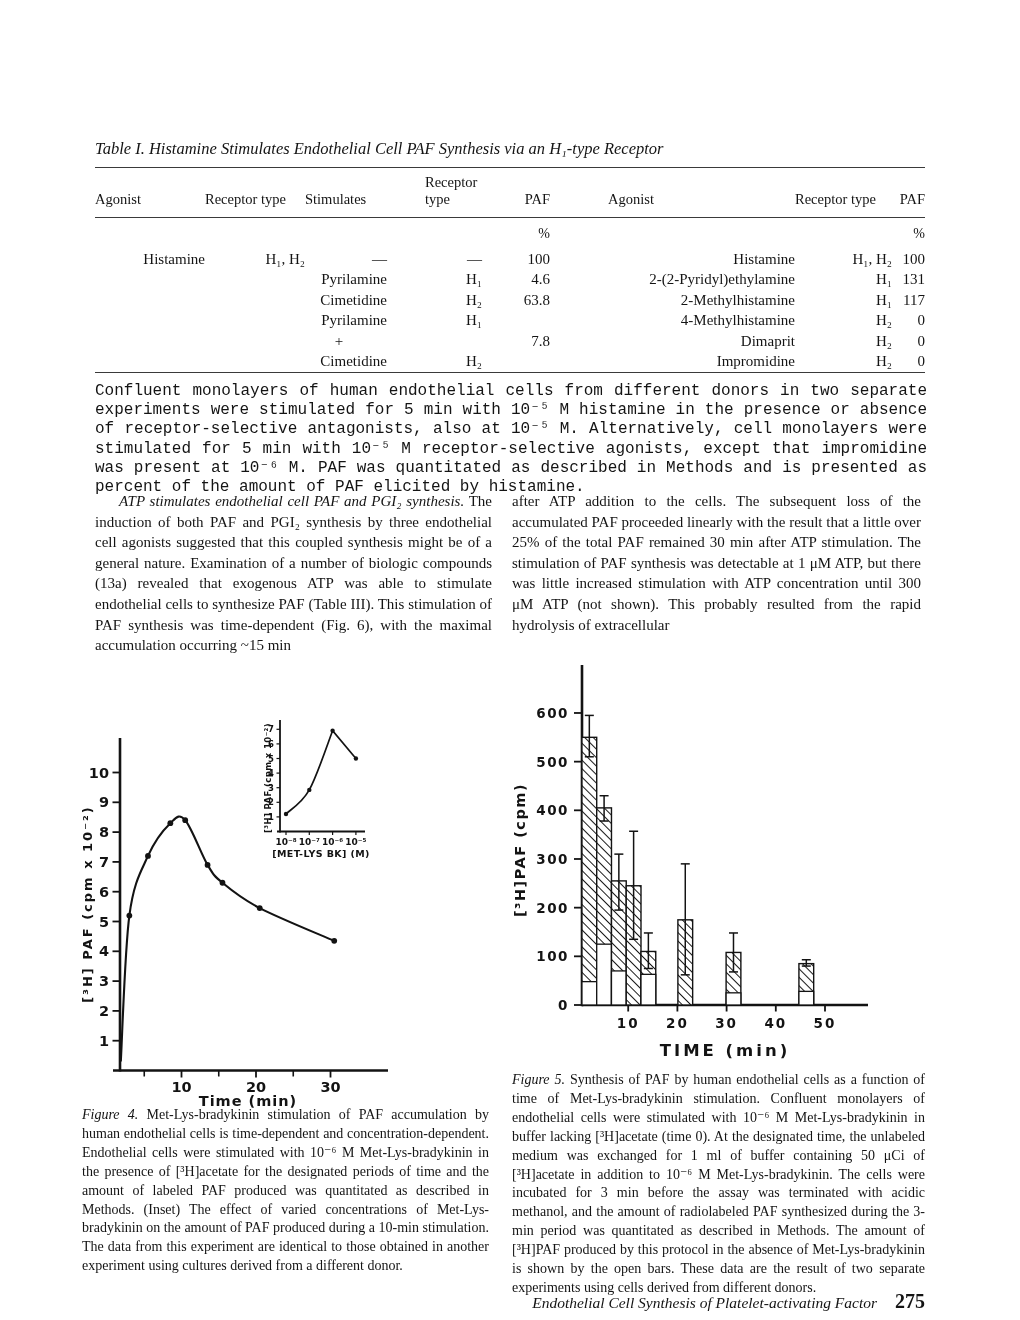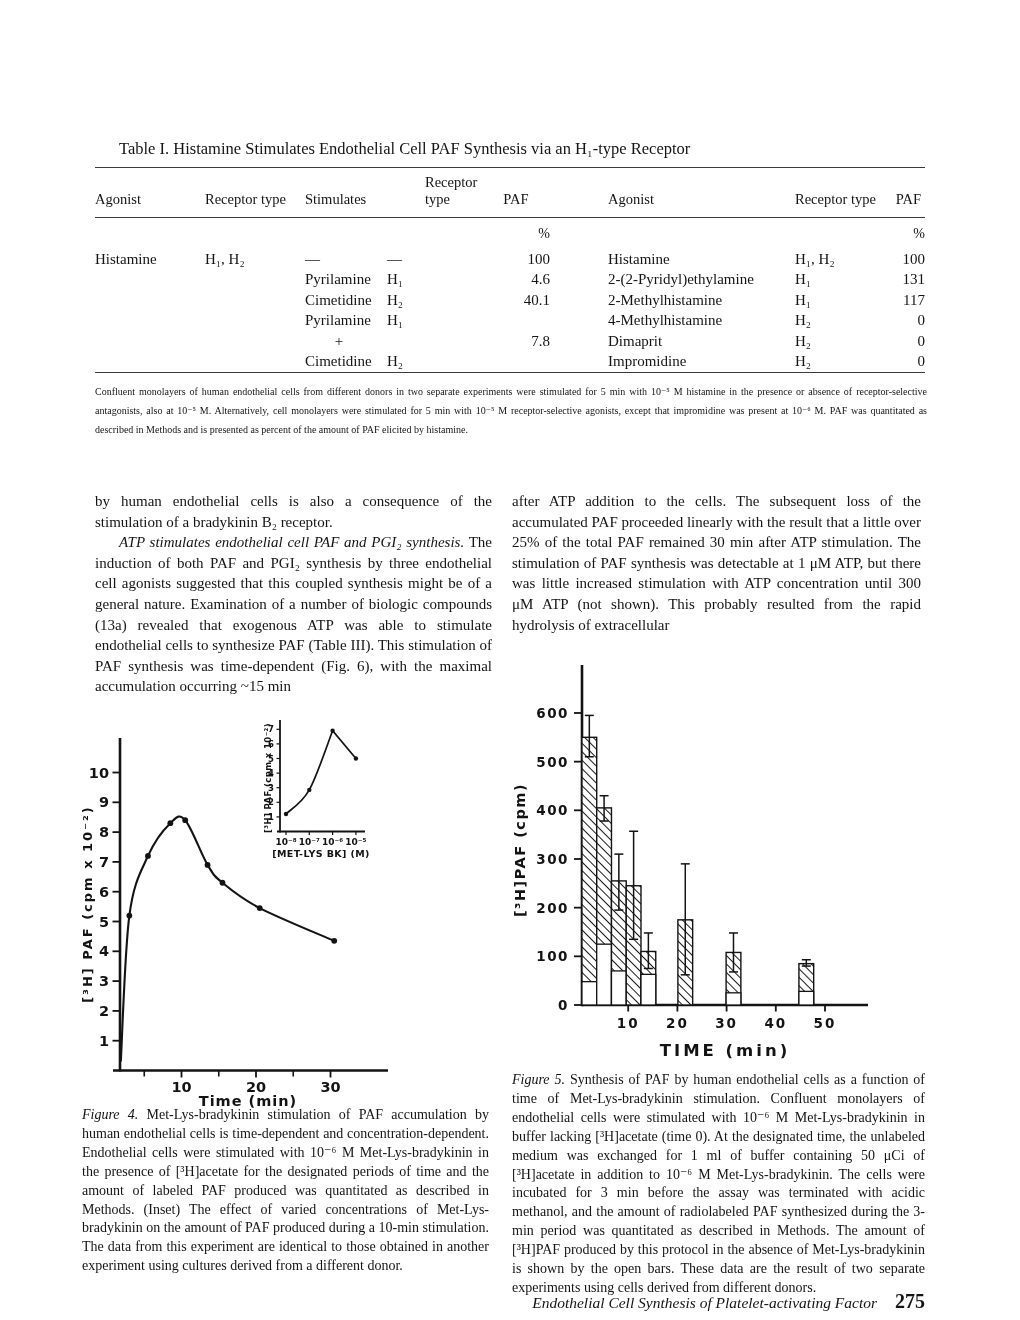--- a/index.html
+++ b/index.html
@@ -2,39 +2,39 @@
 <html><head>
 <meta charset="utf-8">
 <style>
   html,body{margin:0;padding:0;background:#e8e8e8;}
   .page{
     position:relative; width:1020px; height:1320px; background:#ffffff;
     font-family:"Liberation Serif","DejaVu Serif",serif; color:#141414;
     overflow:hidden; margin:0 auto;
   }
   .rule{position:absolute; height:0; border-top:1.7px solid #3a3a3a;}
-  .table-title{position:absolute; left:95px; top:139px; font-size:16.5px; white-space:nowrap;margin-left:24px;}
+  .table-title{position:absolute; left:95px; top:139px; font-style:italic; font-size:16.5px; white-space:nowrap;}
   .tbl-grid{
     position:absolute; left:95px; width:830px; display:grid;
     grid-template-columns:110px 100px 82px 95px 68px 245px 97px 33px;
   }
   .tbl-head{top:174px; font-size:14.5px; line-height:16.5px; align-items:end;}
-  .tbl-head .c5,.tbl-head .c8{text-align:center;}
+  .tbl-head .c5,.tbl-head .c8{text-align:right;}
   .tbl-head .c4{padding-left:38px;}
   .tbl-head .c6{padding-left:58px;}
   .unit-row{top:226px; font-size:14px;}
   .unit-row .c5,.unit-row .c8{text-align:right;}
   .tbl-body{top:249px; font-size:15px;}
-  .tbl-body > div{height:20.4px; line-height:20.4px;}
+  .tbl-body > div{height:20.4px; line-height:20.4px;text-align:right;}
   .tbl-body .c5,.tbl-body .c8{text-align:right;}
   .tbl-body .c6{padding-left:58px;}
   .tbl-body .plus{text-align:center; padding-right:14px;}
   .footnote{
     position:absolute; left:95px; top:382px; width:832px;
-    font-size:10px; line-height:19.2px; text-align:justify;
+    font-size:16px; line-height:19.2px; text-align:justify;font-family:Liberation Mono, monospace;
   }
   .bodycol{position:absolute; top:491px; font-size:15px; line-height:20.6px; text-align:justify;}
   .bodycol p{margin:0;}
   #col-left{left:95px; width:397px;}
   #col-right{left:512px; width:409px;}
   .lead-italic{font-style:italic;}
   .indent{text-indent:24px;}
   .figurebox{position:absolute;}
   #fig4{left:78px; top:690px; width:432px; height:420px;}
   #fig5{left:505px; top:650px; width:437px; height:418px;}
@@ -97,21 +97,21 @@
     <div class="c4">H₁</div>
     <div class="c5">4.6</div>
     <div class="c6">2-(2-Pyridyl)ethylamine</div>
     <div class="c7">H₁</div>
     <div class="c8">131</div>
 
     <div class="c1"></div>
     <div class="c2"></div>
     <div class="c3">Cimetidine</div>
     <div class="c4">H₂</div>
-    <div class="c5">40.1</div>
+    <div class="c5">63.8</div>
     <div class="c6">2-Methylhistamine</div>
     <div class="c7">H₁</div>
     <div class="c8">117</div>
 
     <div class="c1"></div>
     <div class="c2"></div>
     <div class="c3">Pyrilamine</div>
     <div class="c4">H₁</div>
     <div class="c5"></div>
     <div class="c6">4-Methylhistamine</div>
@@ -135,21 +135,20 @@
     <div class="c6">Impromidine</div>
     <div class="c7">H₂</div>
     <div class="c8">0</div>
   </div>
 
   <div class="rule" style="left:95px;top:372px;width:830px;"></div>
 
   <div class="footnote">Confluent monolayers of human endothelial cells from different donors in two separate experiments were stimulated for 5 min with 10⁻⁵ M histamine in the presence or absence of receptor-selective antagonists, also at 10⁻⁵ M. Alternatively, cell monolayers were stimulated for 5 min with 10⁻⁵ M receptor-selective agonists, except that impromidine was present at 10⁻⁶ M. PAF was quantitated as described in Methods and is presented as percent of the amount of PAF elicited by histamine.</div>
 
   <div id="col-left" class="bodycol">
-    <p>by human endothelial cells is also a consequence of the stimulation of a bradykinin B₂ receptor.</p>
     <p class="indent"><span class="lead-italic">ATP stimulates endothelial cell PAF and PGI₂ synthesis.</span><span> The induction of both PAF and PGI₂ synthesis by three endothelial cell agonists suggested that this coupled synthesis might be of a general nature. Examination of a number of biologic compounds (13a) revealed that exogenous ATP was able to stimulate endothelial cells to synthesize PAF (Table III). This stimulation of PAF synthesis was time-dependent (Fig. 6), with the maximal accumulation occurring ~15 min</span></p>
   </div>
   <div id="col-right" class="bodycol">
     <p>after ATP addition to the cells. The subsequent loss of the accumulated PAF proceeded linearly with the result that a little over 25% of the total PAF remained 30 min after ATP stimulation. The stimulation of PAF synthesis was detectable at 1 μM ATP, but there was little increased stimulation with ATP concentration until 300 μM ATP (not shown). This probably resulted from the rapid hydrolysis of extracellular</p>
   </div>
 
   <svg id="fig4" class="figurebox" viewBox="0 0 432 420">
       <line x1="42" y1="48" x2="42" y2="381.5" stroke="#131313" stroke-width="2.6"></line>
       <line x1="35" y1="380.5" x2="310" y2="380.5" stroke="#131313" stroke-width="2.6"></line>
       <line x1="34.5" y1="350.7" x2="42" y2="350.7" stroke="#131313" stroke-width="1.8"></line>

